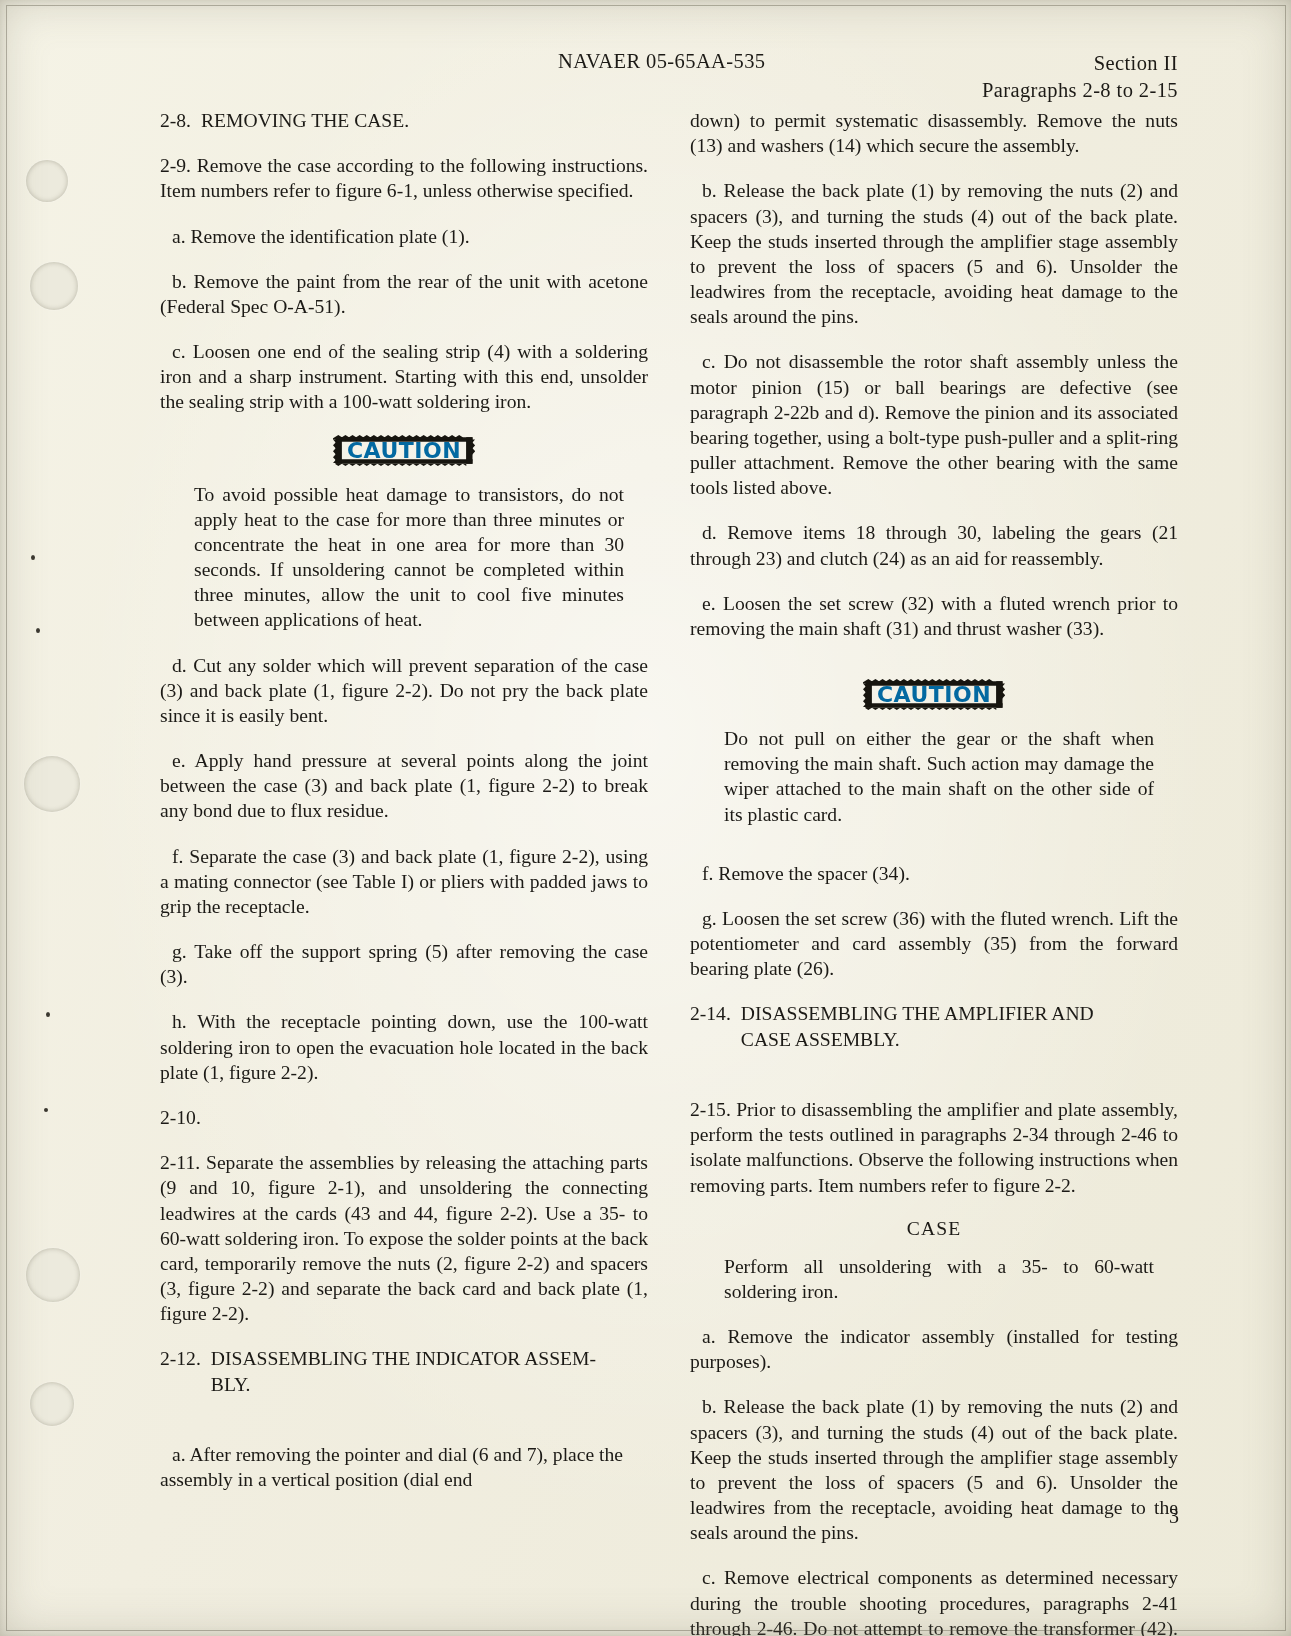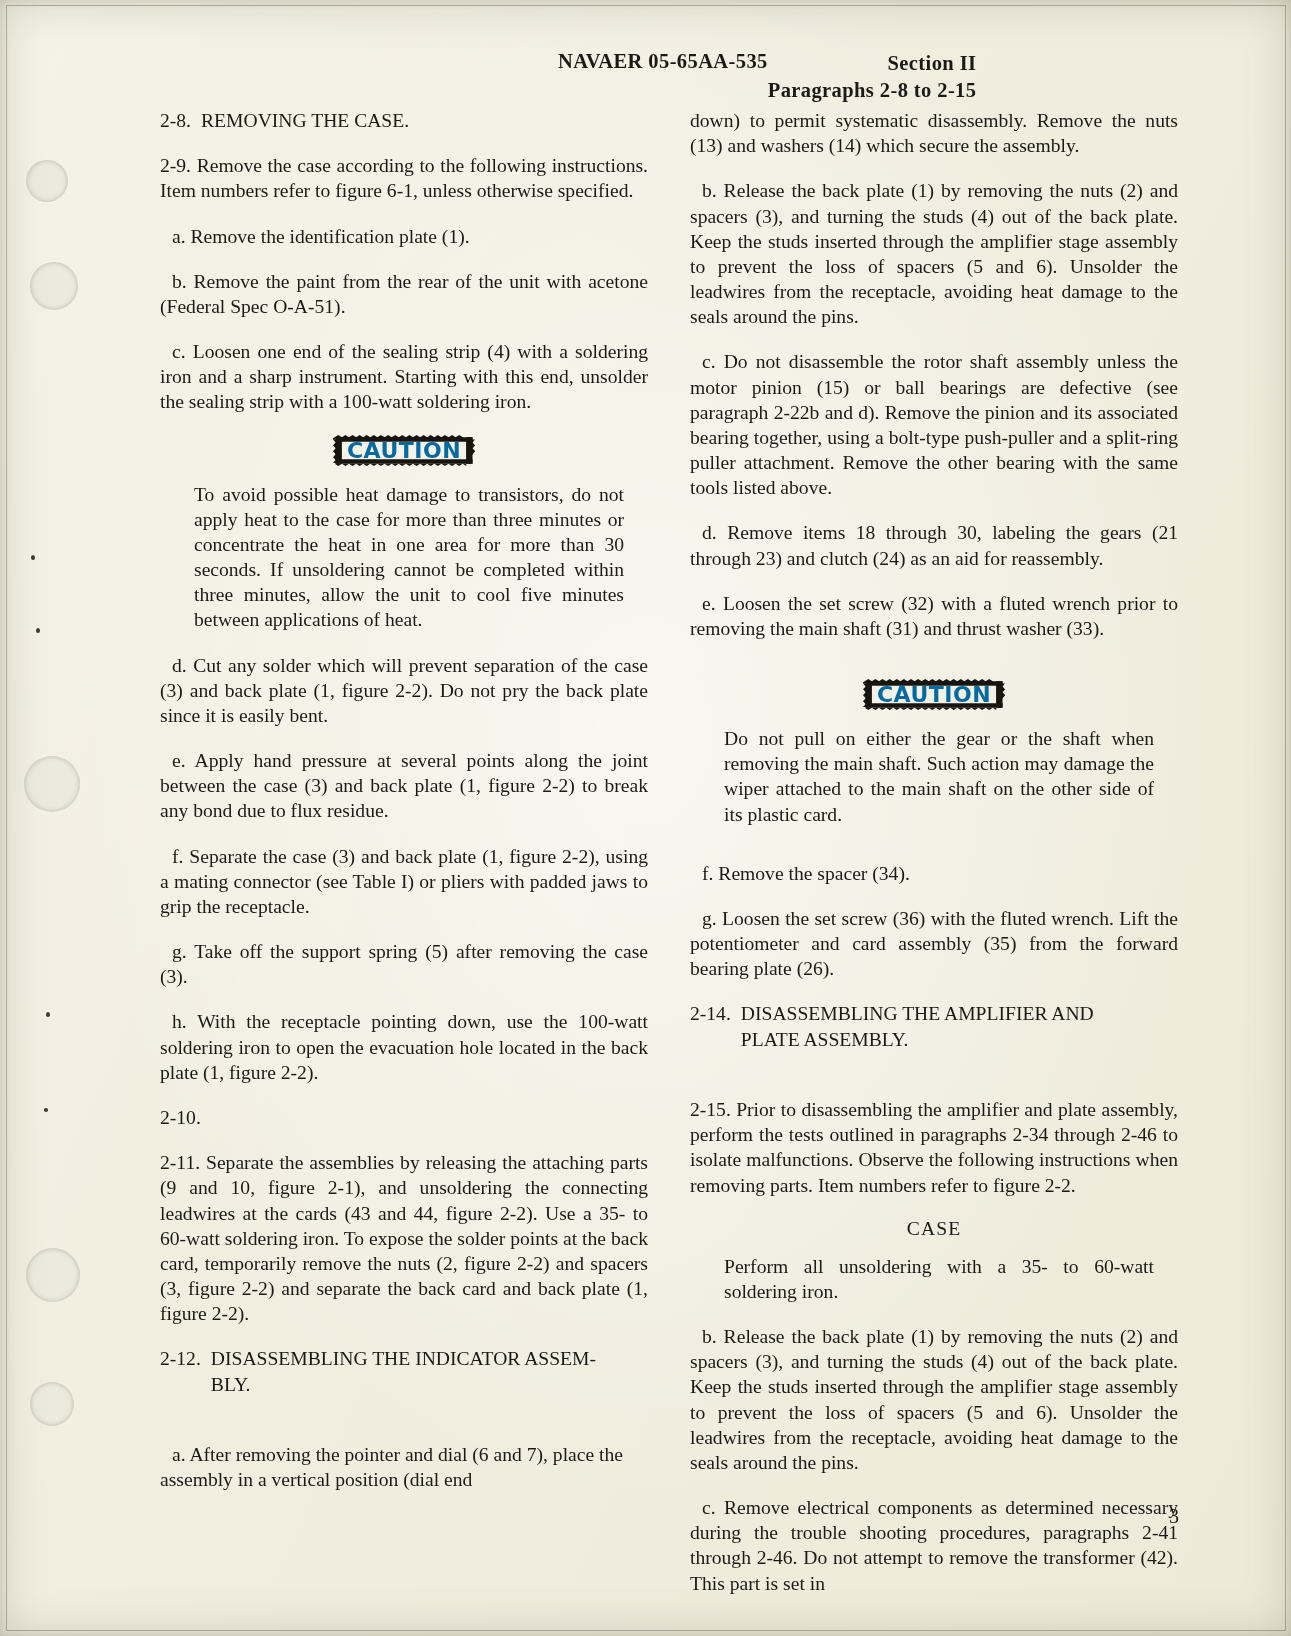--- a/index.html
+++ b/index.html
@@ -54,24 +54,24 @@
     background: #3b3830;
     border-radius: 50%;
   }
 
   
   .running-head {
     position: absolute;
     left: 160px; top: 50px;
     width: 1018px;
     display: flex;
+    justify-content: space-between;
     align-items: flex-start;
     font-size: 20.5px;
     letter-spacing: 0.4px;
-    font-weight: bold;
   }
   .rh-left {
     margin-left: 398px;
     white-space: nowrap;
   }
   .rh-right {
     text-align: right;
     line-height: 1.34;
     white-space: nowrap;
   }
@@ -293,29 +293,30 @@
 
       <div class="spacer-sm"></div>
 
       <p class="body indent">f. Remove the spacer (34).</p>
       <p class="body indent">g. Loosen the set screw (36) with the fluted wrench. Lift the potentiometer and card assembly (35) from the forward bearing plate (26).</p>
 
       <div class="heading">
         <span class="num">2-14.</span>
         <span class="title">
           <span>DISASSEMBLING THE AMPLIFIER AND</span>
-          <span style="display:block">PLATE ASSEMBLY.</span>
+          <span style="display:block">CASE ASSEMBLY.</span>
         </span>
       </div>
 
       <p class="body">2-15. Prior to disassembling the amplifier and plate assembly, perform the tests outlined in paragraphs 2-34 through 2-46 to isolate malfunctions.  Observe the following instructions when removing parts. Item numbers refer to figure 2-2.</p>
 
       <div class="note-label">CASE</div>
       <p class="inset">Perform all unsoldering with a 35- to 60-watt soldering iron.</p>
 
+      <p class="body indent">a. Remove the indicator assembly (installed for testing purposes).</p>
       <p class="body indent">b. Release the back plate (1) by removing the nuts (2) and spacers (3), and turning the studs (4) out of the back plate.  Keep the studs inserted through the amplifier stage assembly to prevent the loss of spacers (5 and 6).  Unsolder the leadwires from the receptacle, avoiding heat damage to the seals around the pins.</p>
       <p class="body indent">c. Remove electrical components as determined necessary during the trouble shooting procedures, paragraphs 2-41 through 2-46.  Do not attempt to remove the transformer (42).  This part is set in</p>
     </div>
   </div>
 
   <div class="folio">3</div>
 
   <div class="edge-shade"></div>
   <div class="scan-border"></div>
 </div>

